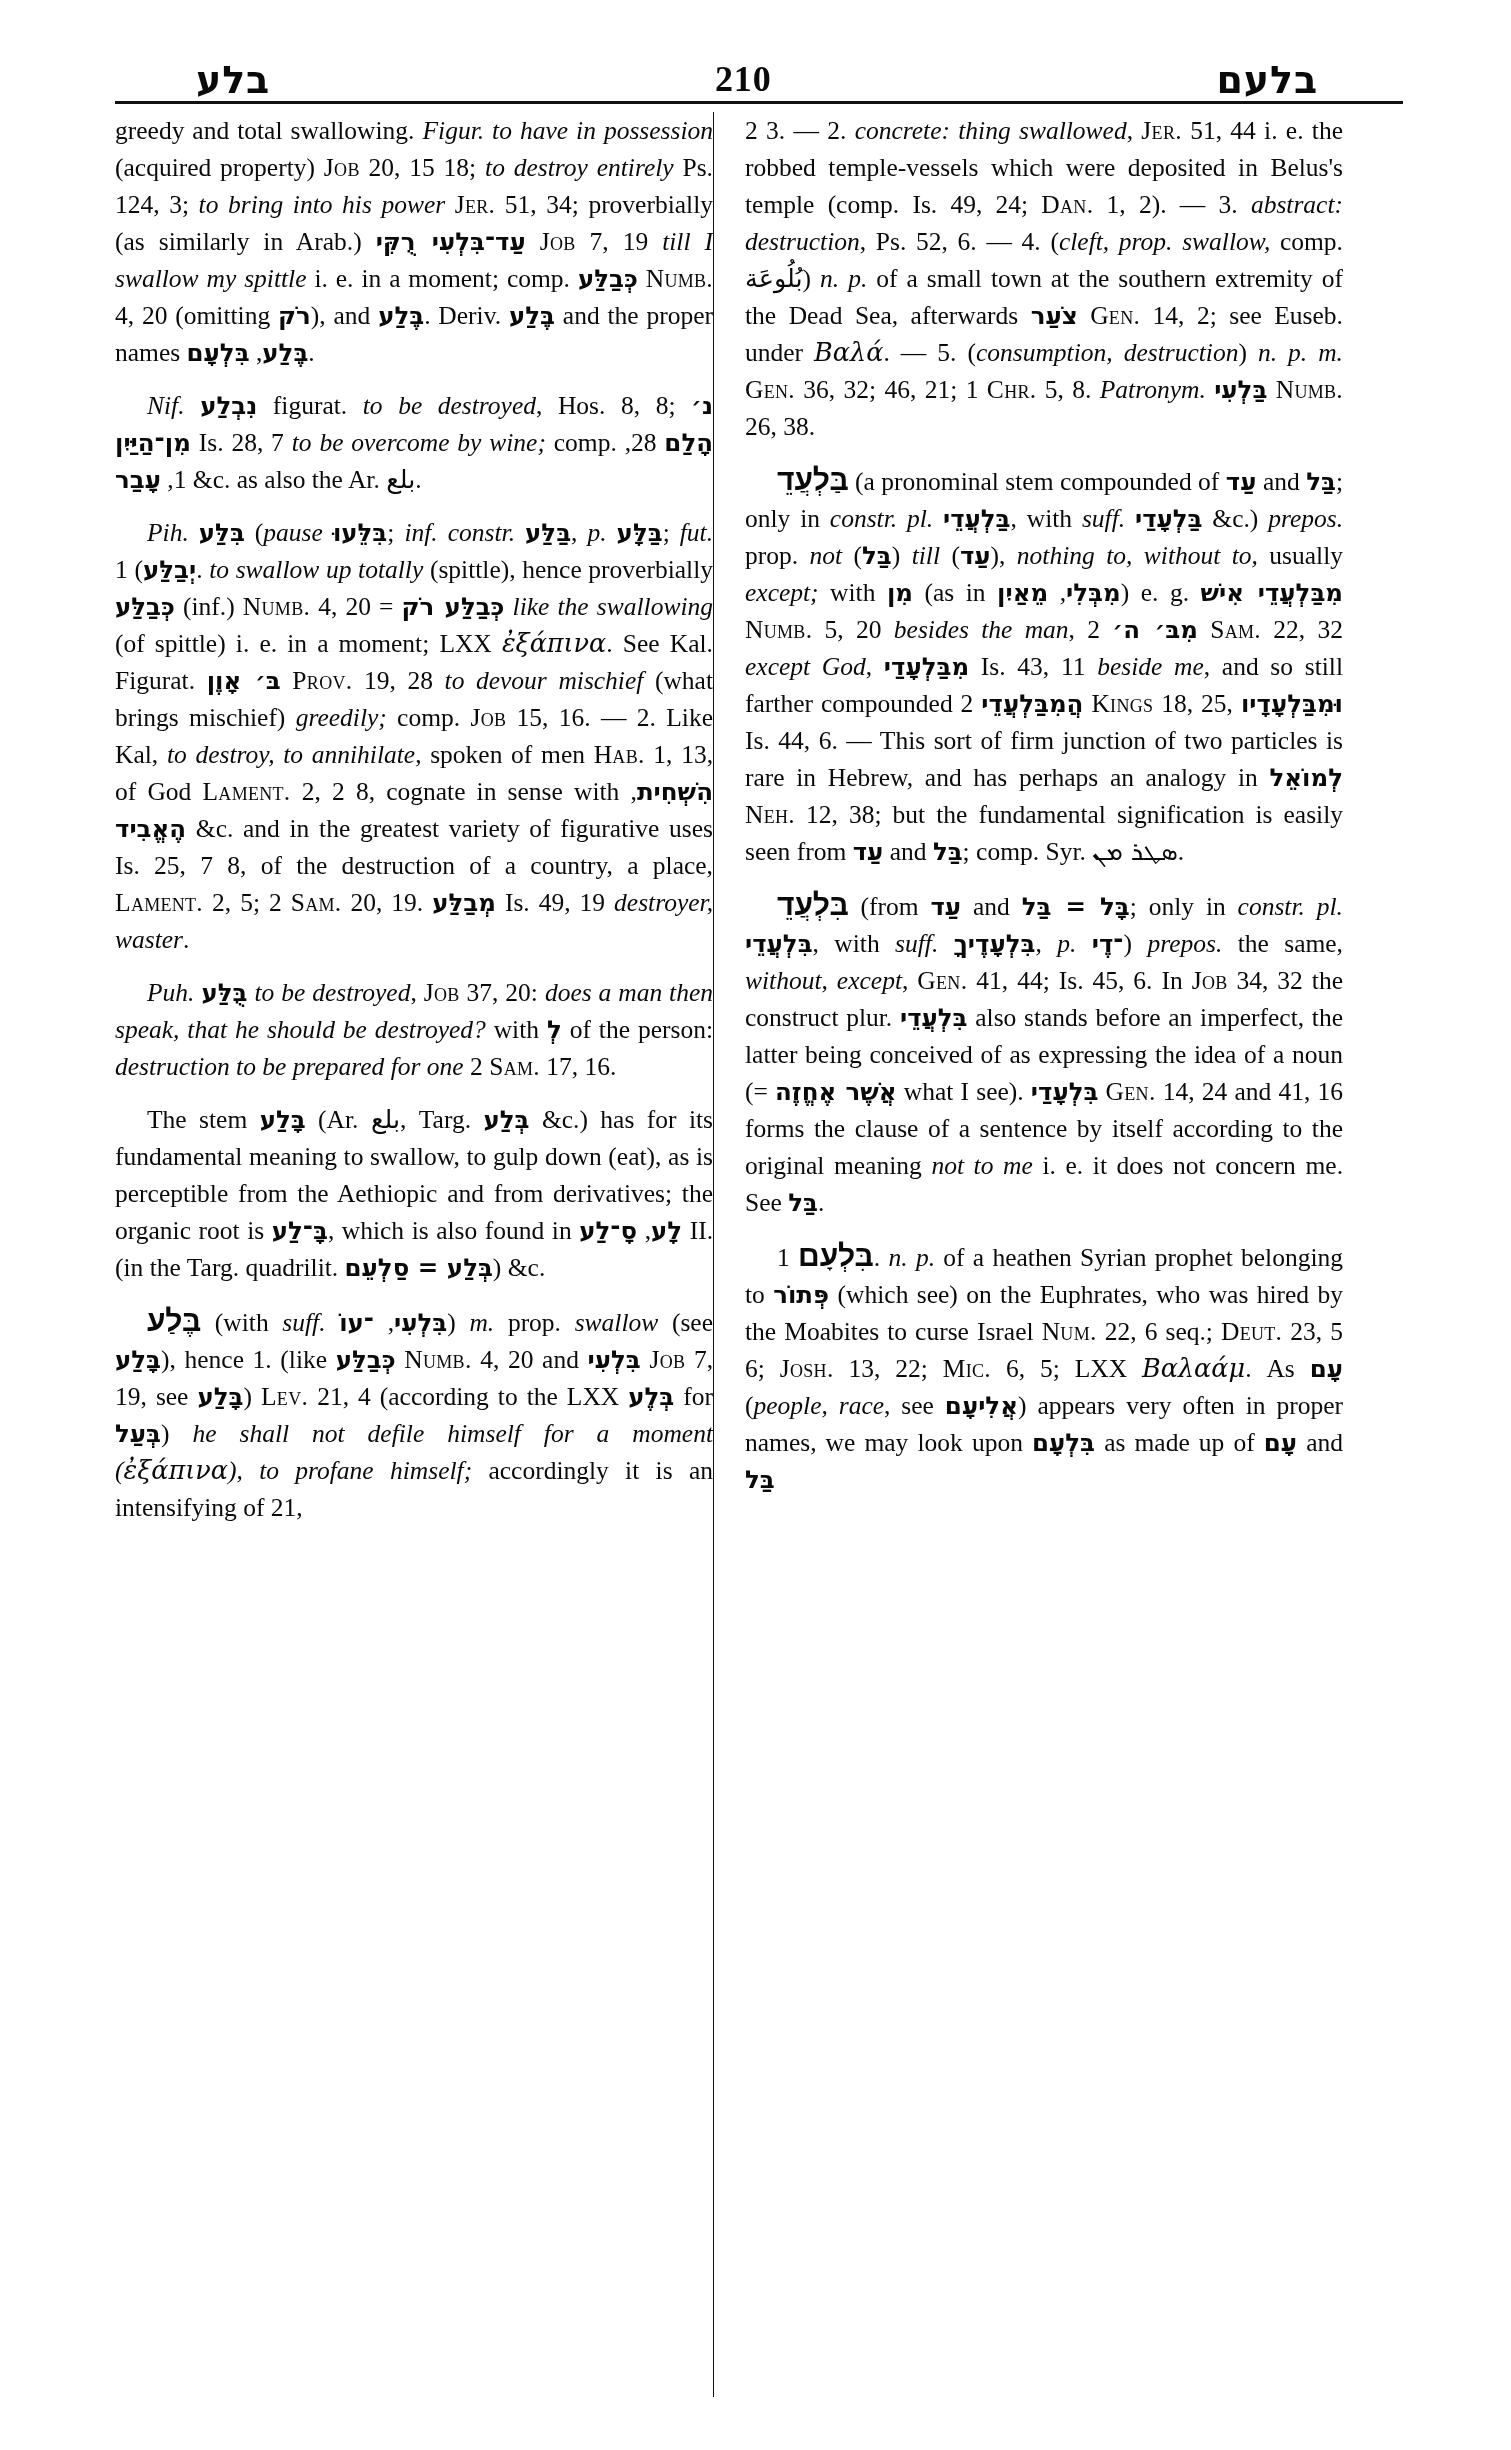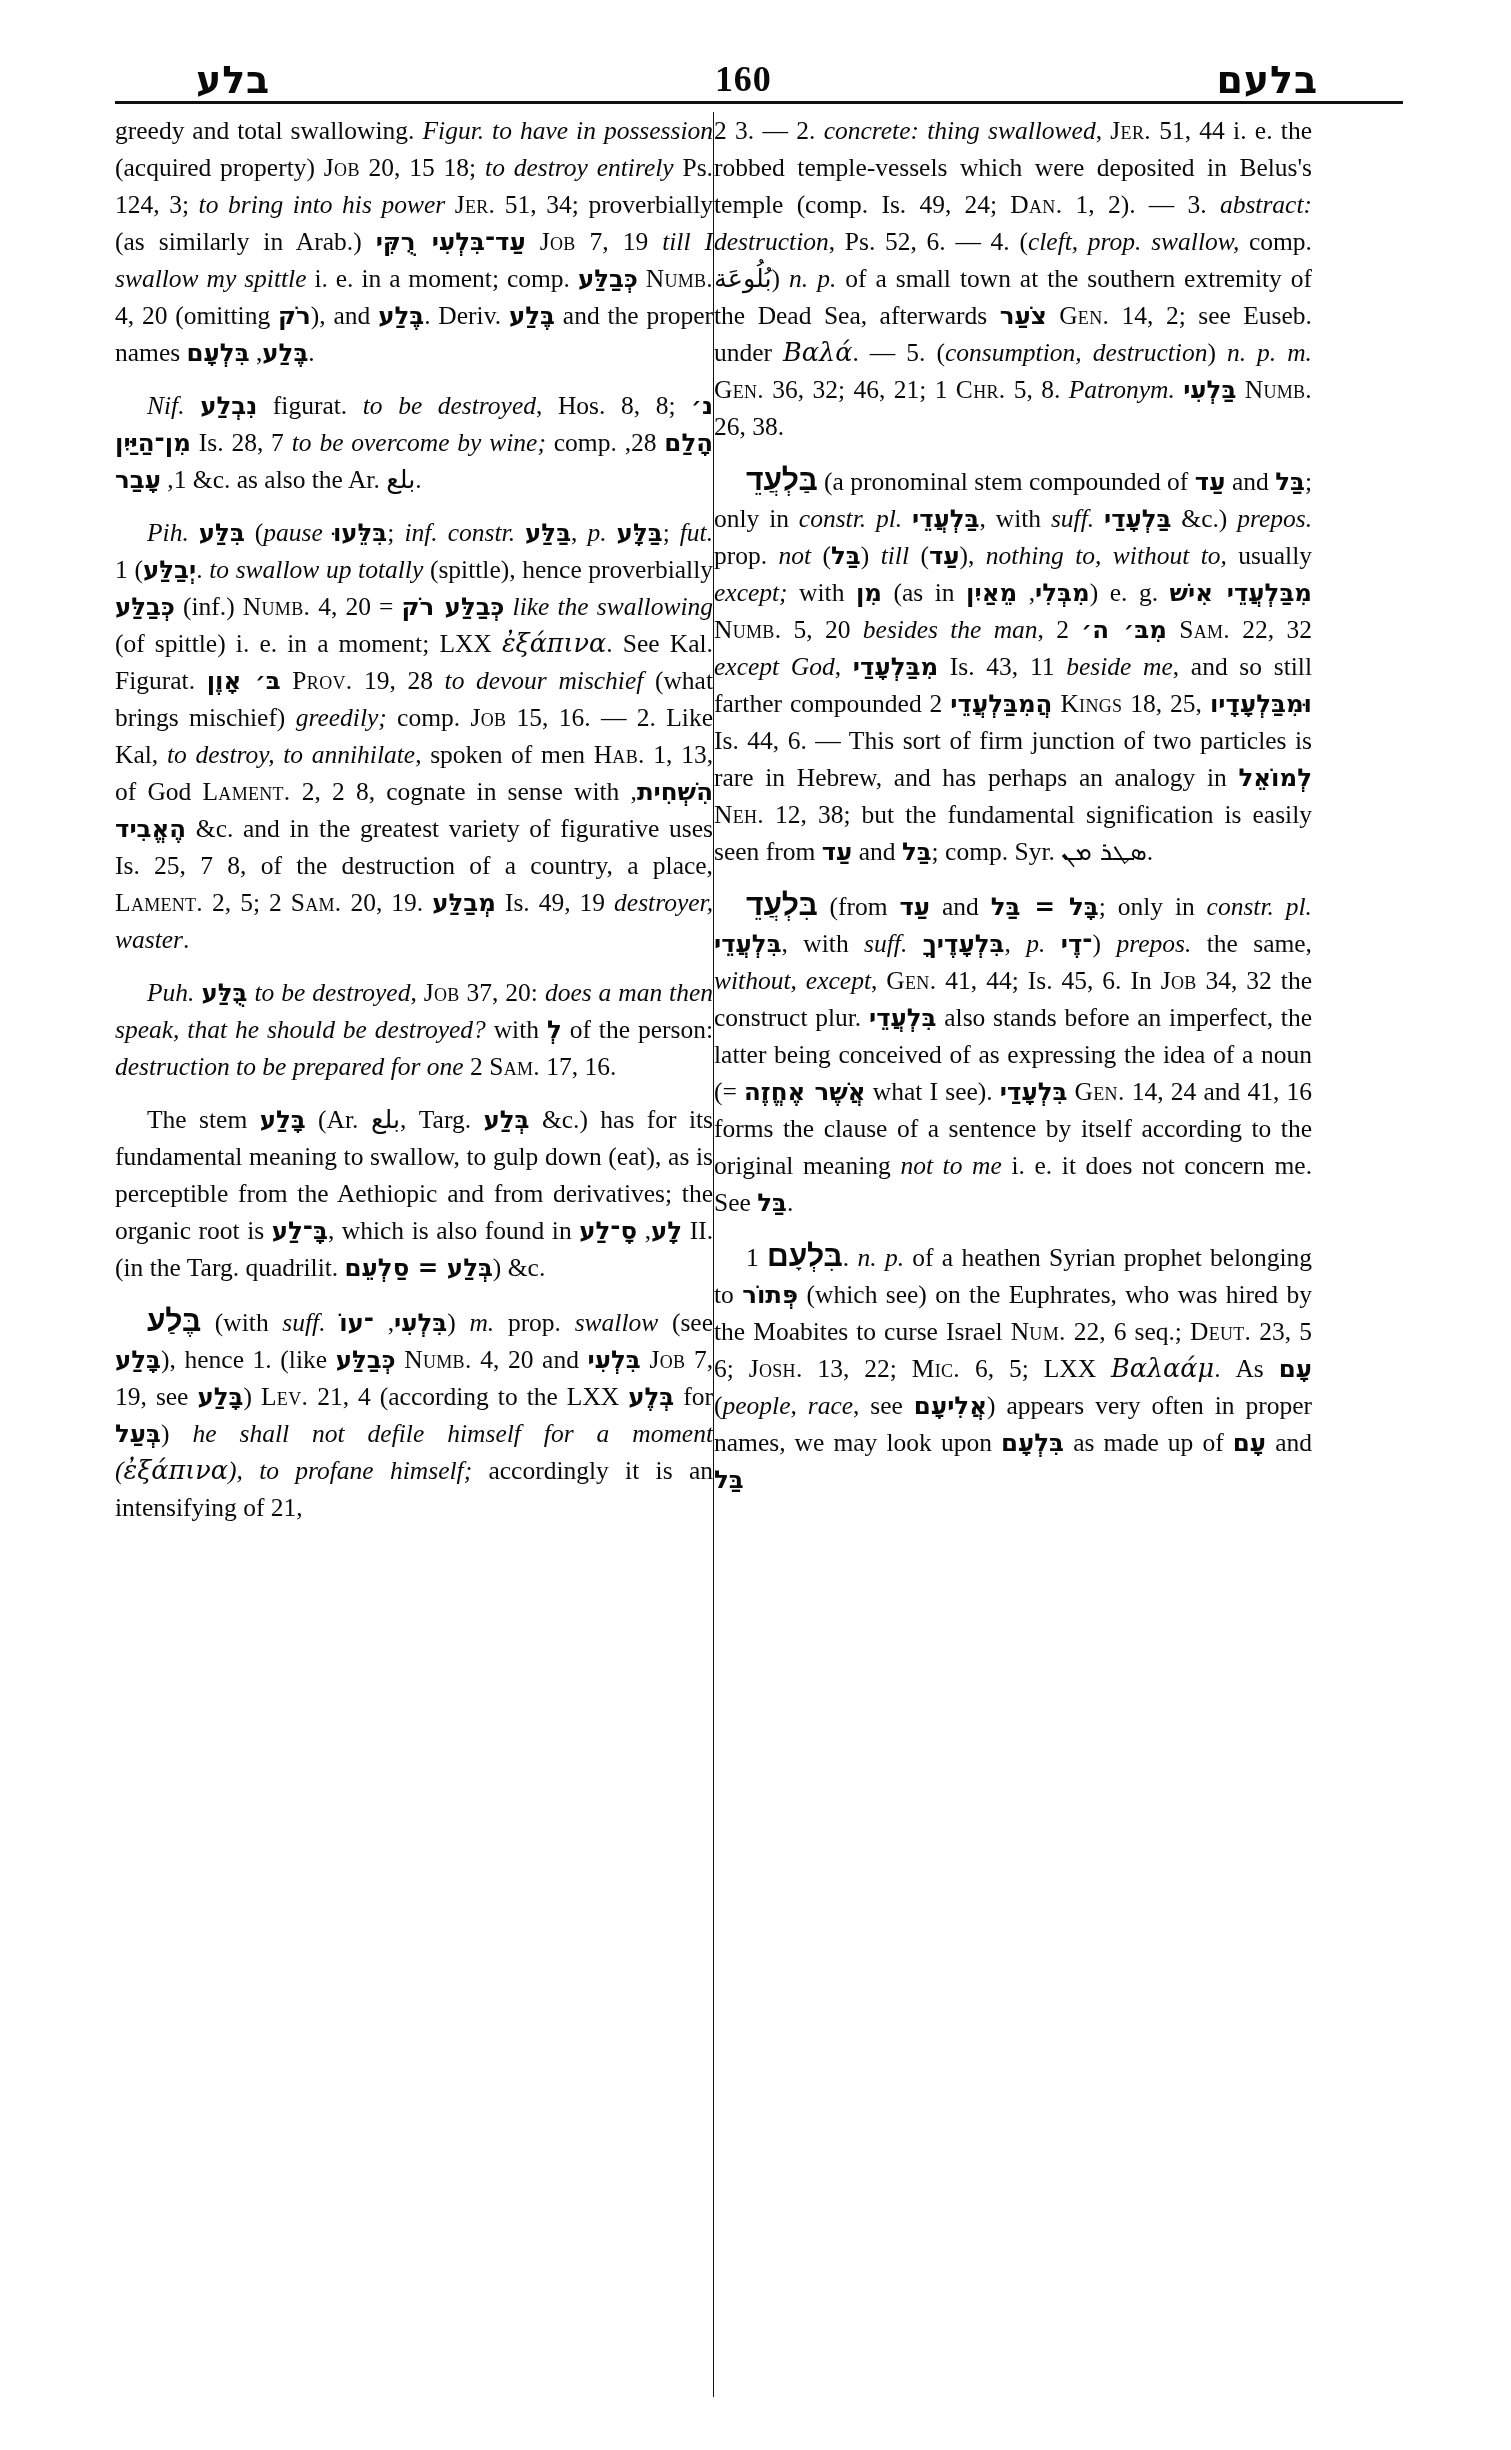--- a/index.html
+++ b/index.html
@@ -73,20 +73,21 @@
   .col {
     width: 598px;
     font-size: 25.5px;
     line-height: 37px;
     text-align: justify;
     text-justify: inter-word;
     hyphens: none;
   }
   .col.right {
     border-left: 1.8px solid #111;
+    padding-left: 31px;
     width: 598px;
     box-sizing: content-box;
   }
   .col p {
     margin: 0;
     text-indent: 0;
   }
   .col p.ind {
     text-indent: 32px;
     margin-top: 16px;
@@ -124,21 +125,21 @@
     unicode-bidi: embed;
   }
 </style>
 </head>
 <body>
 
 <div class="page">
 
   <div class="runhead">
     <span class="heb">בלע</span>
-    <span class="pageno">160</span>
+    <span class="pageno">210</span>
     <span class="heb">בלעם</span>
   </div>
 
   <div class="rule"></div>
 
   <div class="cols">
     <div class="col left" id="col-left">
         <p><span>greedy and total swallowing.  </span><i class="it">Figur. to have in possession</i><span> (acquired property) </span><span class="sc">Job</span><span> 20, 15 18; </span><i class="it">to destroy entirely</i><span> Ps. 124, 3; </span><i class="it">to bring into his power</i><span> </span><span class="sc">Jer.</span><span> 51, 34; proverbially (as similarly in Arab.) </span><span class="heb">עַד־בִּלְעִי רֻקִּי</span><span> </span><span class="sc">Job</span><span> 7, 19 </span><i class="it">till I swallow my spittle</i><span> i. e. in a moment; comp. </span><span class="heb">כְּבַלַּע</span><span> </span><span class="sc">Numb.</span><span> 4, 20 (omitting </span><span class="heb">רֹק</span><span>), and </span><span class="heb">בֶּלַע</span><span>.  Deriv. </span><span class="heb">בֶּלַע</span><span> and the proper names </span><span class="heb">בֶּלַע</span><span>, </span><span class="heb">בִּלְעָם</span><span>.</span></p>
         <p class="ind"><i class="it">Nif.</i><span> </span><span class="heb">נִבְלַע</span><span> figurat. </span><i class="it">to be destroyed</i><span>, Hos. 8, 8; </span><span class="heb">נ׳ מִן־הַיַּיִן</span><span> Is. 28, 7 </span><i class="it">to be overcome by wine;</i><span> comp. </span><span class="heb">הָלַם</span><span> 28, 1, </span><span class="heb">עָבַר</span><span> &amp;c. as also the Ar. </span><span class="ar">بلع</span><span>.</span></p>
         <p class="ind"><i class="it">Pih.</i><span> </span><span class="heb">בִּלַּע</span><span> (</span><i class="it">pause</i><span> </span><span class="heb">בִּלֵּעוּ</span><span>; </span><i class="it">inf. constr.</i><span> </span><span class="heb">בַּלַּע</span><span>, </span><i class="it">p.</i><span> </span><span class="heb">בַּלָּע</span><span>; </span><i class="it">fut.</i><span> </span><span class="heb">יְבַלַּע</span><span>) 1. </span><i class="it">to swallow up totally</i><span> (spittle), hence proverbially </span><span class="heb">כְּבַלַּע</span><span> (inf.) </span><span class="sc">Numb.</span><span> 4, 20 = </span><span class="heb">כְּבַלַּע רֹק</span><span> </span><i class="it">like the swallowing</i><span> (of spittle) i. e. in a moment; </span><span>LXX </span><span class="gr">ἐξάπινα</span><span>. See Kal. Figurat. </span><span class="heb">בּ׳ אָוֶן</span><span> </span><span class="sc">Prov.</span><span> 19, 28 </span><i class="it">to devour mischief</i><span> (what brings mischief) </span><i class="it">greedily;</i><span> comp. </span><span class="sc">Job</span><span> 15, 16. — 2. Like Kal, </span><i class="it">to destroy, to annihilate</i><span>, spoken of men </span><span class="sc">Hab.</span><span> 1, 13, of God </span><span class="sc">Lament.</span><span> 2, 2 8, cognate in sense with </span><span class="heb">הִשְׁחִית</span><span>, </span><span class="heb">הֶאֱבִיד</span><span> &amp;c. and in the greatest variety of figurative uses Is. 25, 7 8, of the destruction of a country, a place, </span><span class="sc">Lament.</span><span> 2, 5; 2 </span><span class="sc">Sam.</span><span> 20, 19.  </span><span class="heb">מְבַלַּע</span><span> Is. 49, 19 </span><i class="it">destroyer, waster</i><span>.</span></p>

